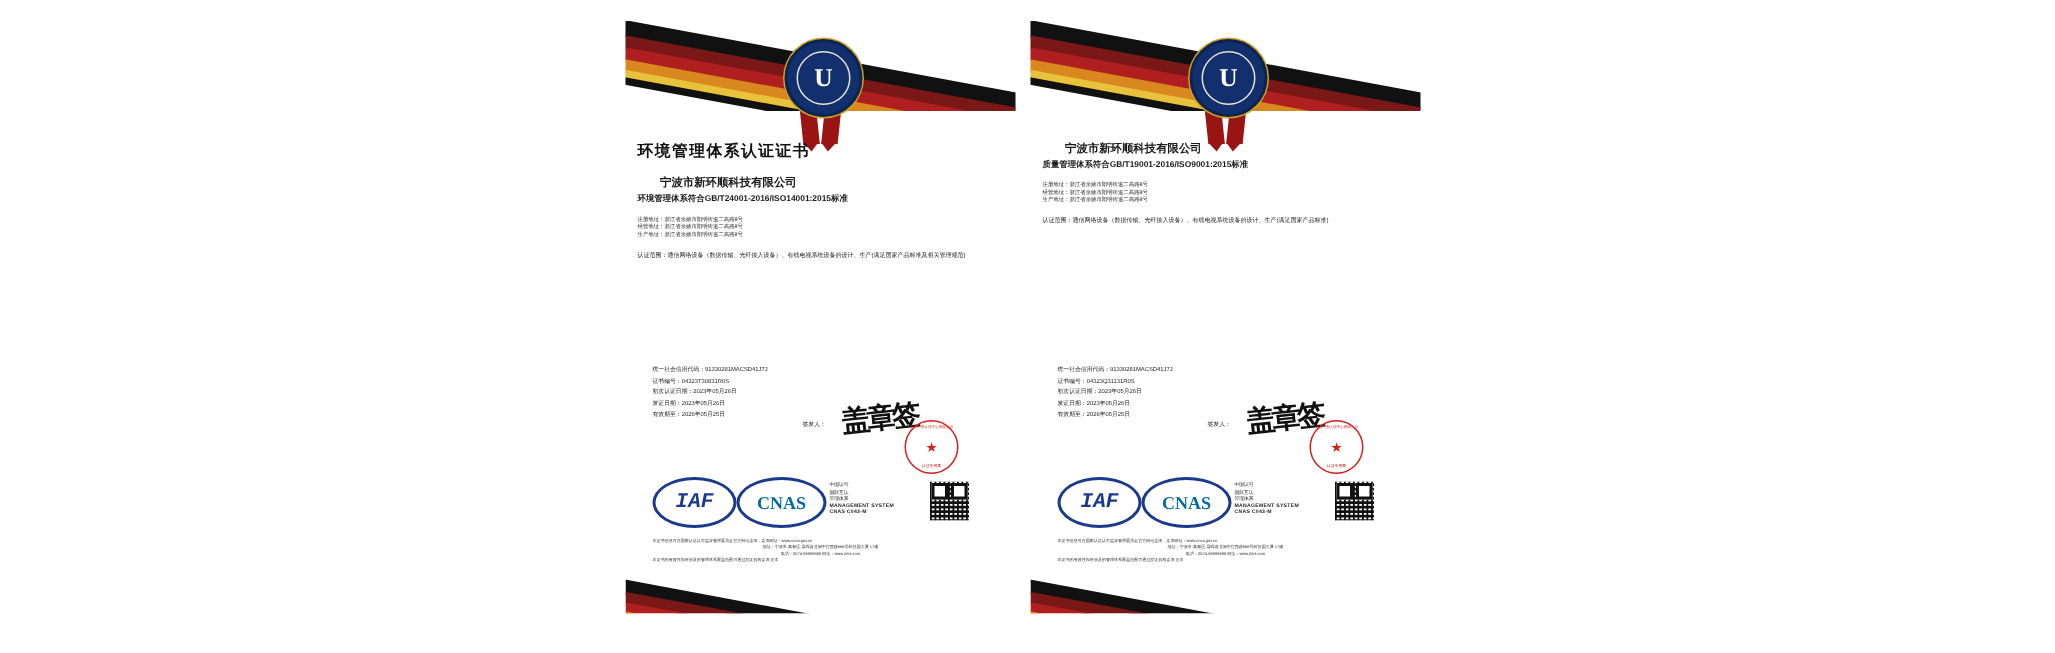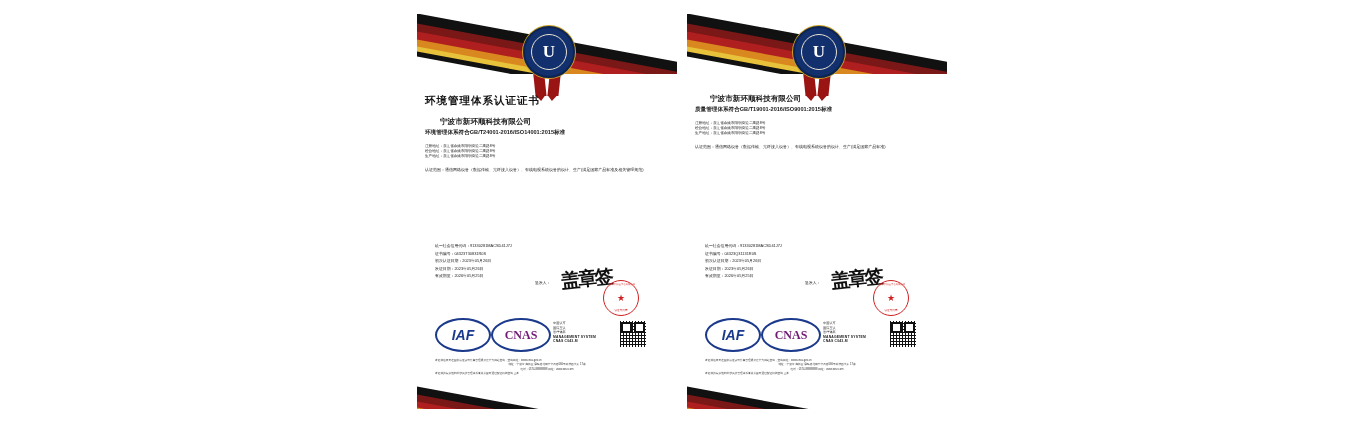--- a/index.html
+++ b/index.html
@@ -93,26 +93,26 @@
   .seal .seal-bot{
     position:absolute;bottom:3px;left:0;width:34px;text-align:center;font-size:2.6px;color:#d02020;
   }
 
   
   .logos{position:absolute;left:18px;top:302px;width:224px;height:40px;}
   .iaf{
     position:absolute;left:0;top:2px;width:52px;height:30px;border-radius:50%;
     border:2px solid #1b3a8c;background:#fff;display:flex;align-items:center;justify-content:center;
   }
-  .iaf span{font-family:Liberation Sans, sans-serif;font-weight:bold;font-style:italic;font-size:14px;color:#1b3a8c;}
+  .iaf span{font-family:Liberation Mono, monospace;font-weight:bold;font-style:italic;font-size:14px;color:#1b3a8c;}
   .cnas{
     position:absolute;left:56px;top:2px;width:56px;height:30px;border-radius:50%;
     border:2px solid #1b3a8c;background:#fff;display:flex;align-items:center;justify-content:center;
   }
-  .cnas span{font-family:"Liberation Serif",serif;font-weight:bold;font-size:12px;color:#701a75;}
+  .cnas span{font-family:"Liberation Serif",serif;font-weight:bold;font-size:12px;color:#0369a1;}
   .cnas-txt{position:absolute;left:118px;top:5px;width:62px;font-size:3.2px;color:#222;line-height:4.6px;}
   .cnas-txt .en{font-weight:bold;font-size:3.4px;letter-spacing:.2px;}
   .qr{
     position:absolute;left:184px;top:4px;width:26px;height:26px;background:#ffffff;
     background-image:
       repeating-linear-gradient(0deg,#111 0 1.5px,transparent 1.5px 3px),
       repeating-linear-gradient(90deg,#111 0 1.5px,transparent 1.5px 3px);
     background-size:3px 3px,3px 3px;
     border:1px solid #fff;
   }

